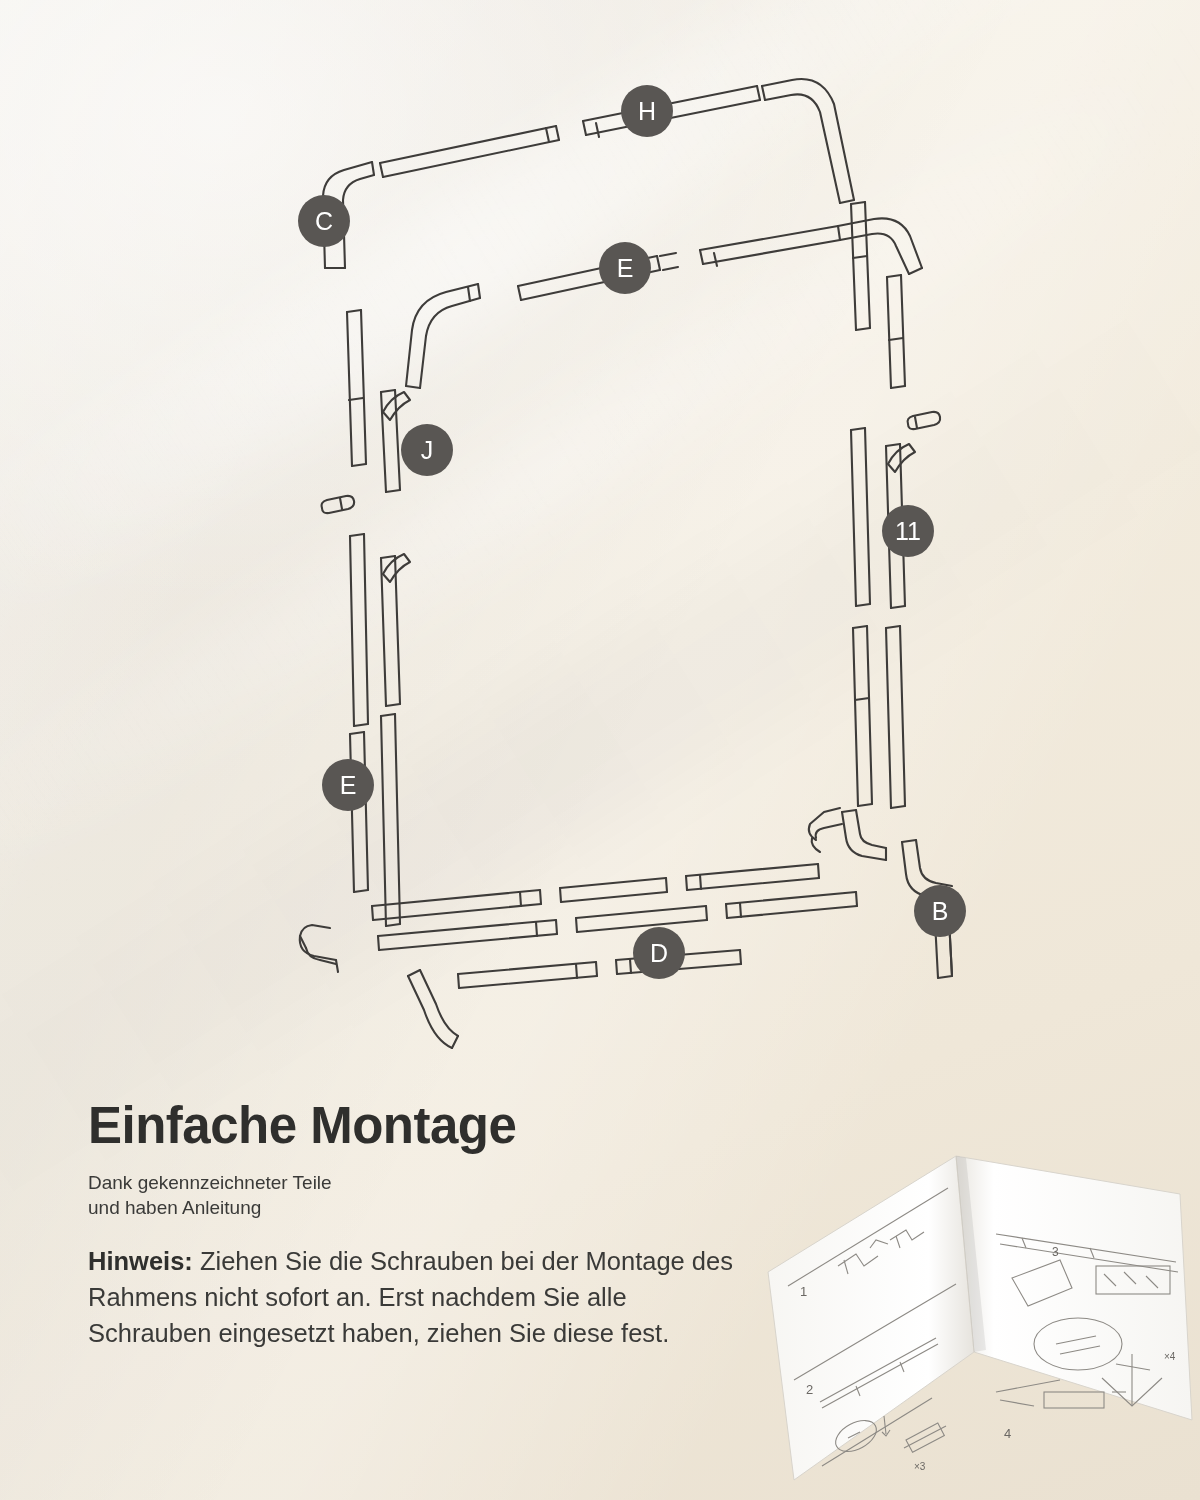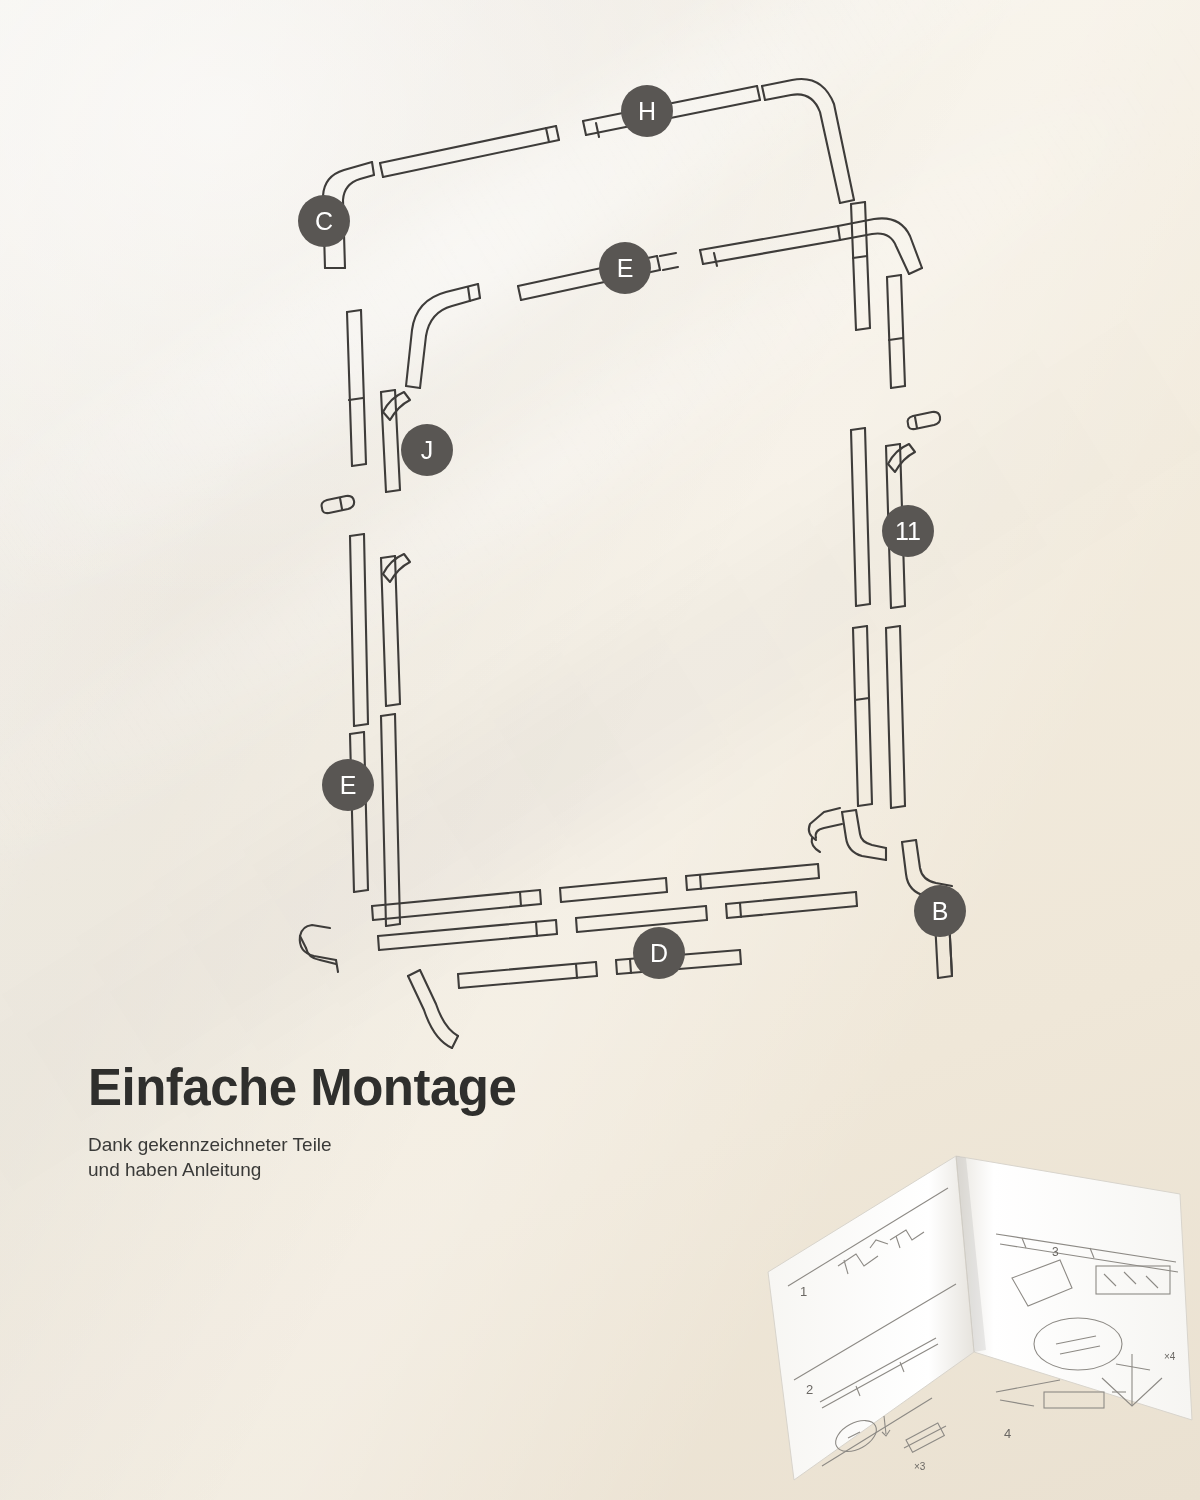--- a/index.html
+++ b/index.html
@@ -59,21 +59,21 @@
   .badge-label {
     font-family: "Liberation Sans", sans-serif;
     font-size: 25px;
     fill: #ffffff;
   }
 
   
   .textblock {
     position: absolute;
     left: 88px;
-    top: 1060px;
+    top: 1098px;
     width: 660px;
   }
   .headline {
     font-size: 51px;
     font-weight: bold;
     color: #2f2f2d;
     letter-spacing: -0.5px;
     margin: 0 0 16px 0;
     line-height: 1.1;
   }
@@ -398,20 +398,21 @@
       </g>
     </svg>
   </div>
 
   <div class="textblock">
     <h1 class="headline">Einfache Montage</h1>
     <p class="subline">
       <span>Dank gekennzeichneter Teile</span><br>
       <span>und haben Anleitung</span>
     </p>
+    <p class="note"><b>Hinweis:</b><span> Ziehen Sie die Schrauben bei der Montage des Rahmens nicht sofort an. Erst nachdem Sie alle Schrauben eingesetzt haben, ziehen Sie diese fest.</span></p>
   </div>
 
   <div class="manual">
     <svg width="440" height="352" viewBox="0 0 440 352" xmlns="http://www.w3.org/2000/svg">
       <defs>
         <linearGradient id="pageL" x1="0" y1="0" x2="1" y2="0">
           <stop offset="0%" stop-color="#f7f6f3"></stop>
           <stop offset="78%" stop-color="#ffffff"></stop>
           <stop offset="100%" stop-color="#e6e3dd"></stop>
         </linearGradient>

